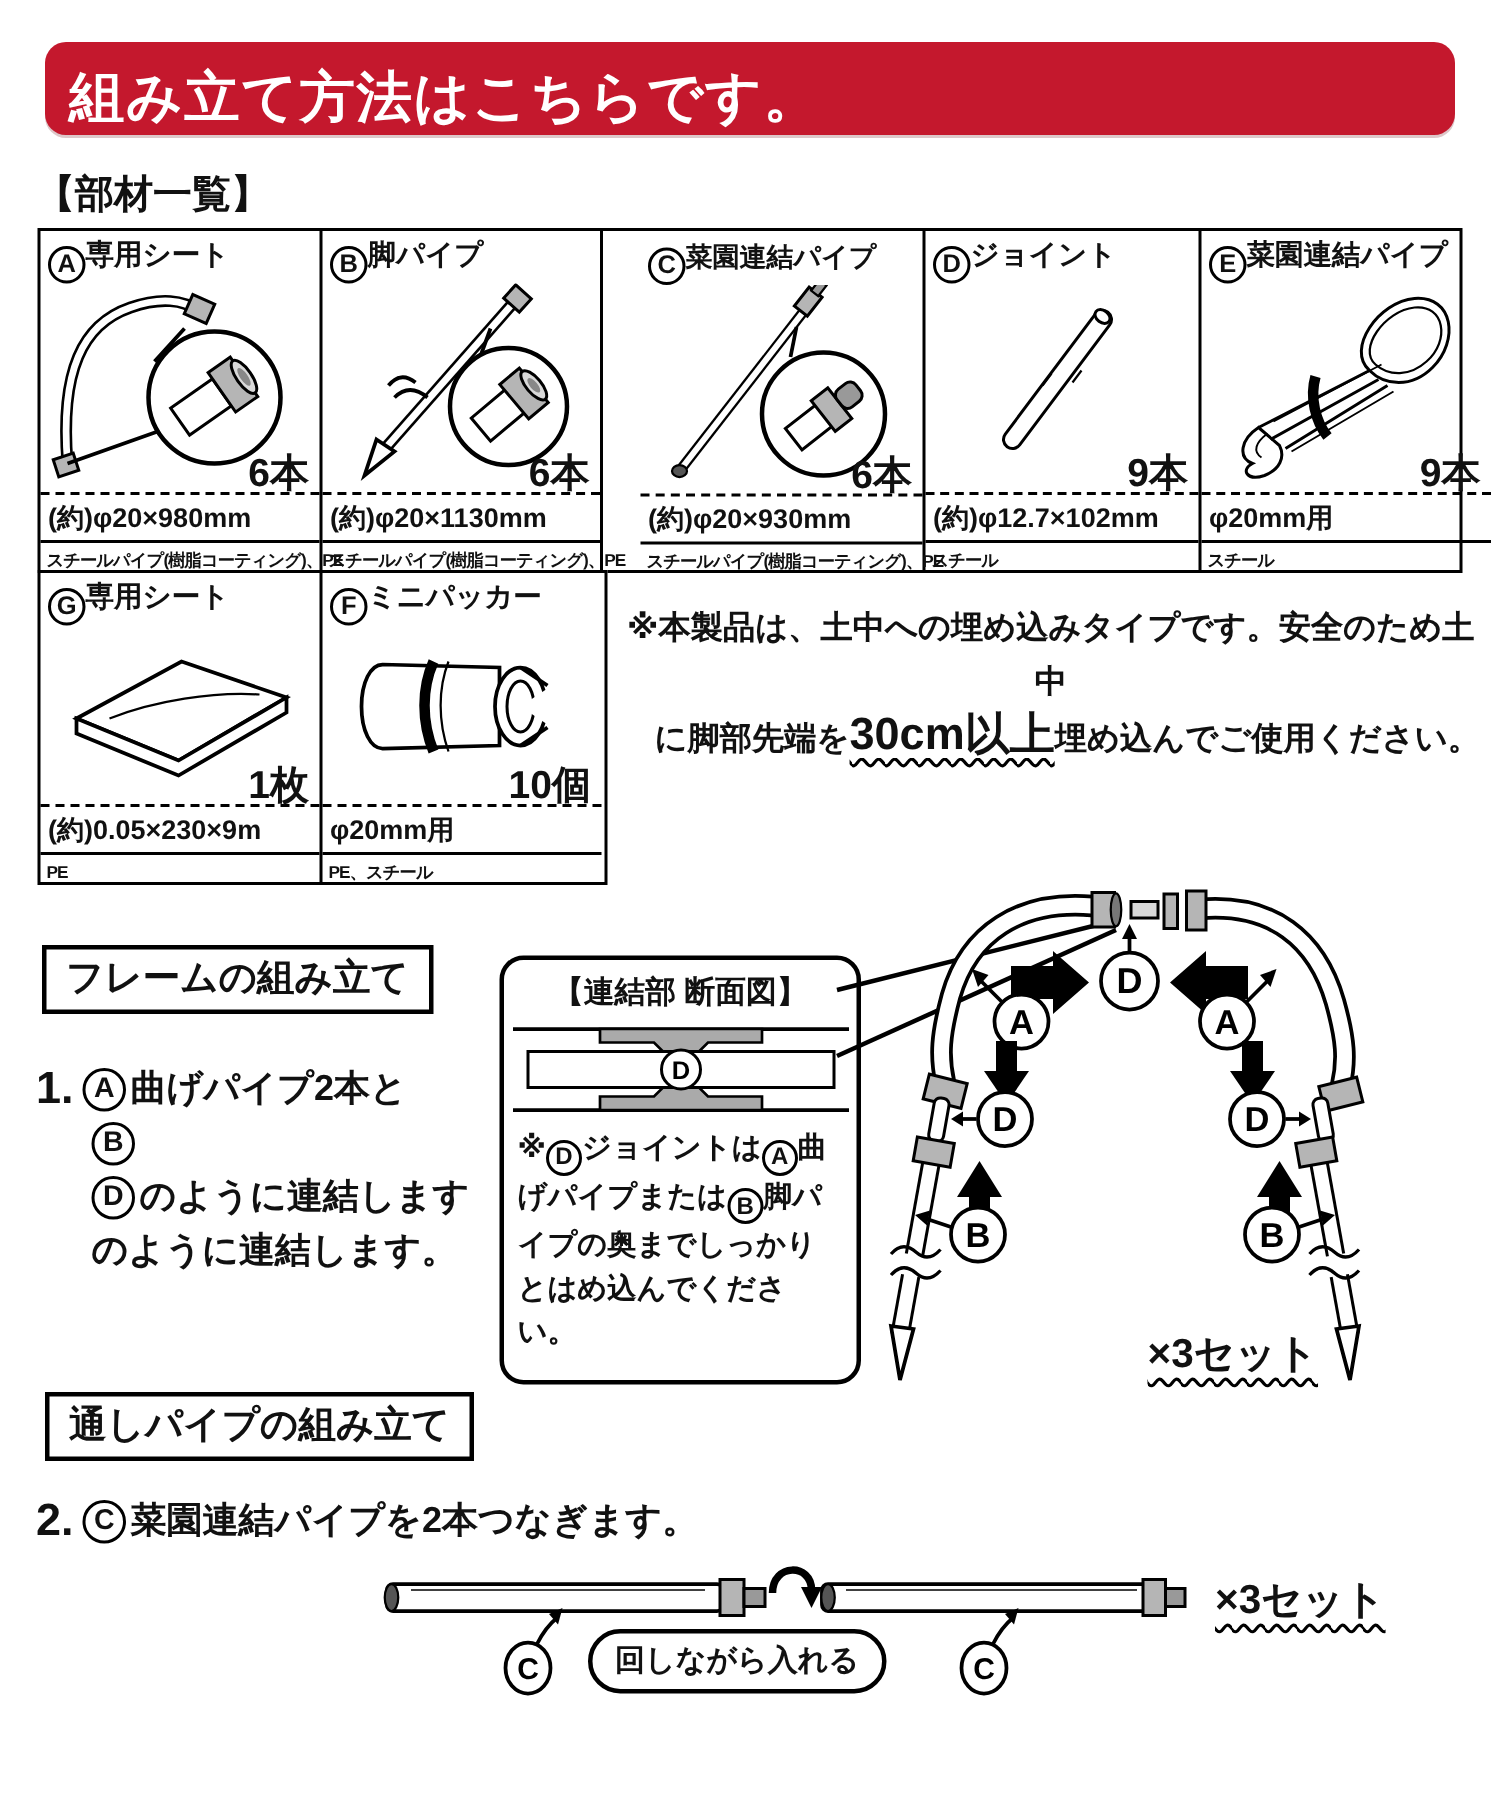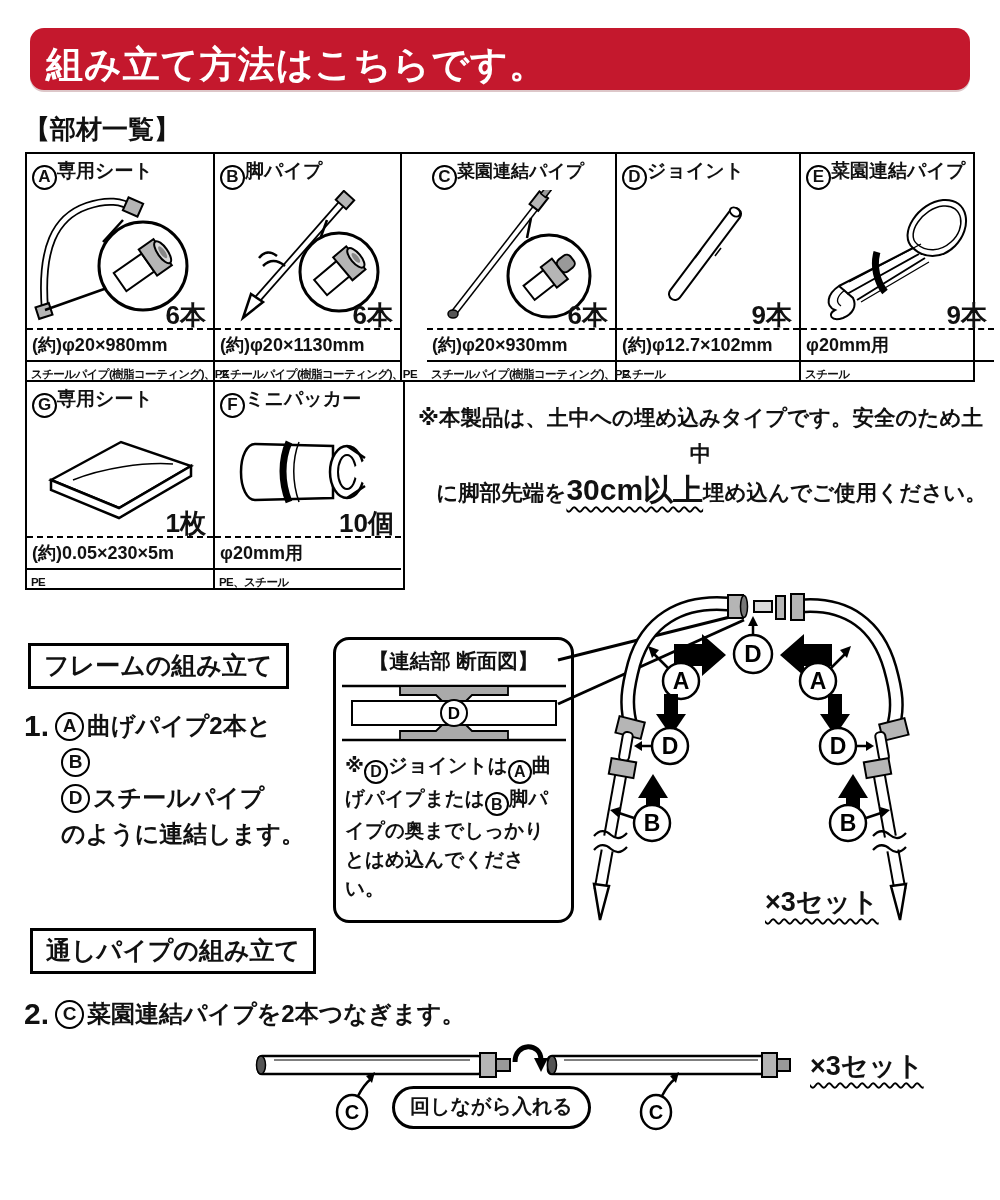--- a/index.html
+++ b/index.html
@@ -194,21 +194,21 @@
   <div class="pcell" style="width:188px;">
     <div class="phead"><span class="circ c26">G</span><span>専用シート</span></div>
     <div class="pill">
       <svg width="183" height="114" viewBox="0 0 183 114">
         <polygon points="24,62 94,24 164,48 92,90" fill="#fff" stroke="#000" stroke-width="2.5"></polygon>
         <polygon points="24,62 92,90 164,48 164,58 92,100 24,72" fill="#fff" stroke="#000" stroke-width="2.5"></polygon>
         <path d="M46,62 C76,50 116,44 146,46" fill="none" stroke="#000" stroke-width="1.5"></path>
       </svg>
       <div class="pqty">1枚</div>
     </div>
-    <div class="pspec">(約)0.05×230×5m</div>
+    <div class="pspec">(約)0.05×230×9m</div>
     <div class="pmat">PE</div>
   </div>
 
   <div class="pcell" style="width:186px;">
     <div class="phead"><span class="circ c26">F</span><span>ミニパッカー</span></div>
     <div class="pill">
       <svg width="181" height="114" viewBox="0 0 181 114">
         <path d="M40,26 C32,26 26,38 26,54 C26,70 32,82 40,82 L118,80 L118,28 Z" fill="#fff" stroke="#000" stroke-width="2.5"></path>
         <ellipse cx="132" cy="54" rx="17" ry="26" fill="#fff" stroke="#000" stroke-width="2.5"></ellipse>
         <ellipse cx="132" cy="54" rx="9" ry="17" fill="#fff" stroke="#000" stroke-width="2"></ellipse>
@@ -222,34 +222,34 @@
     <div class="pspec">φ20mm用</div>
     <div class="pmat">PE、スチール</div>
   </div>
 </div>
 
 <div class="abs note" style="left:413px; top:400px; width:575px;text-align:center;">
   <div>※本製品は、土中への埋め込みタイプです。安全のため土中</div>
   <div style="padding-left:22px;"><span>に脚部先端を</span><span class="em">30cm以上</span><span>埋め込んでご使用ください。</span></div>
 </div>
 
-<div class="abs hbox" style="left:28px; top:643px;">フレームの組み立て</div>
+<div class="abs hbox" style="left:28px; top:630px;">フレームの組み立て</div>
 
 <div class="abs stepblock" style="left:24px; top:708px;">
   <div class="sline">
     <span class="stepno">1.</span>
     <span class="circ c30">A</span>
     <span>曲げパイプ2本と</span>
   </div>
   <div class="sline sindent">
     <span class="circ c30">B</span>
   </div>
   <div class="sline sindent">
     <span class="circ c30">D</span>
-    <span>スチールパイプ</span>
+    <span>のように連結します</span>
   </div>
   <div class="sline sindent">
     <span>のように連結します。</span>
   </div>
 </div>
 
 <div class="abs csbox" style="left:333px; top:637px; width:241px; height:286px;">
   <div class="cstitle">【連結部 断面図】</div>
   <svg width="224" height="64" viewBox="0 0 224 64" style="display:block; margin:6px auto 0 auto;">
     <line x1="0" y1="5" x2="224" y2="5" stroke="#000" stroke-width="2.5"></line>

